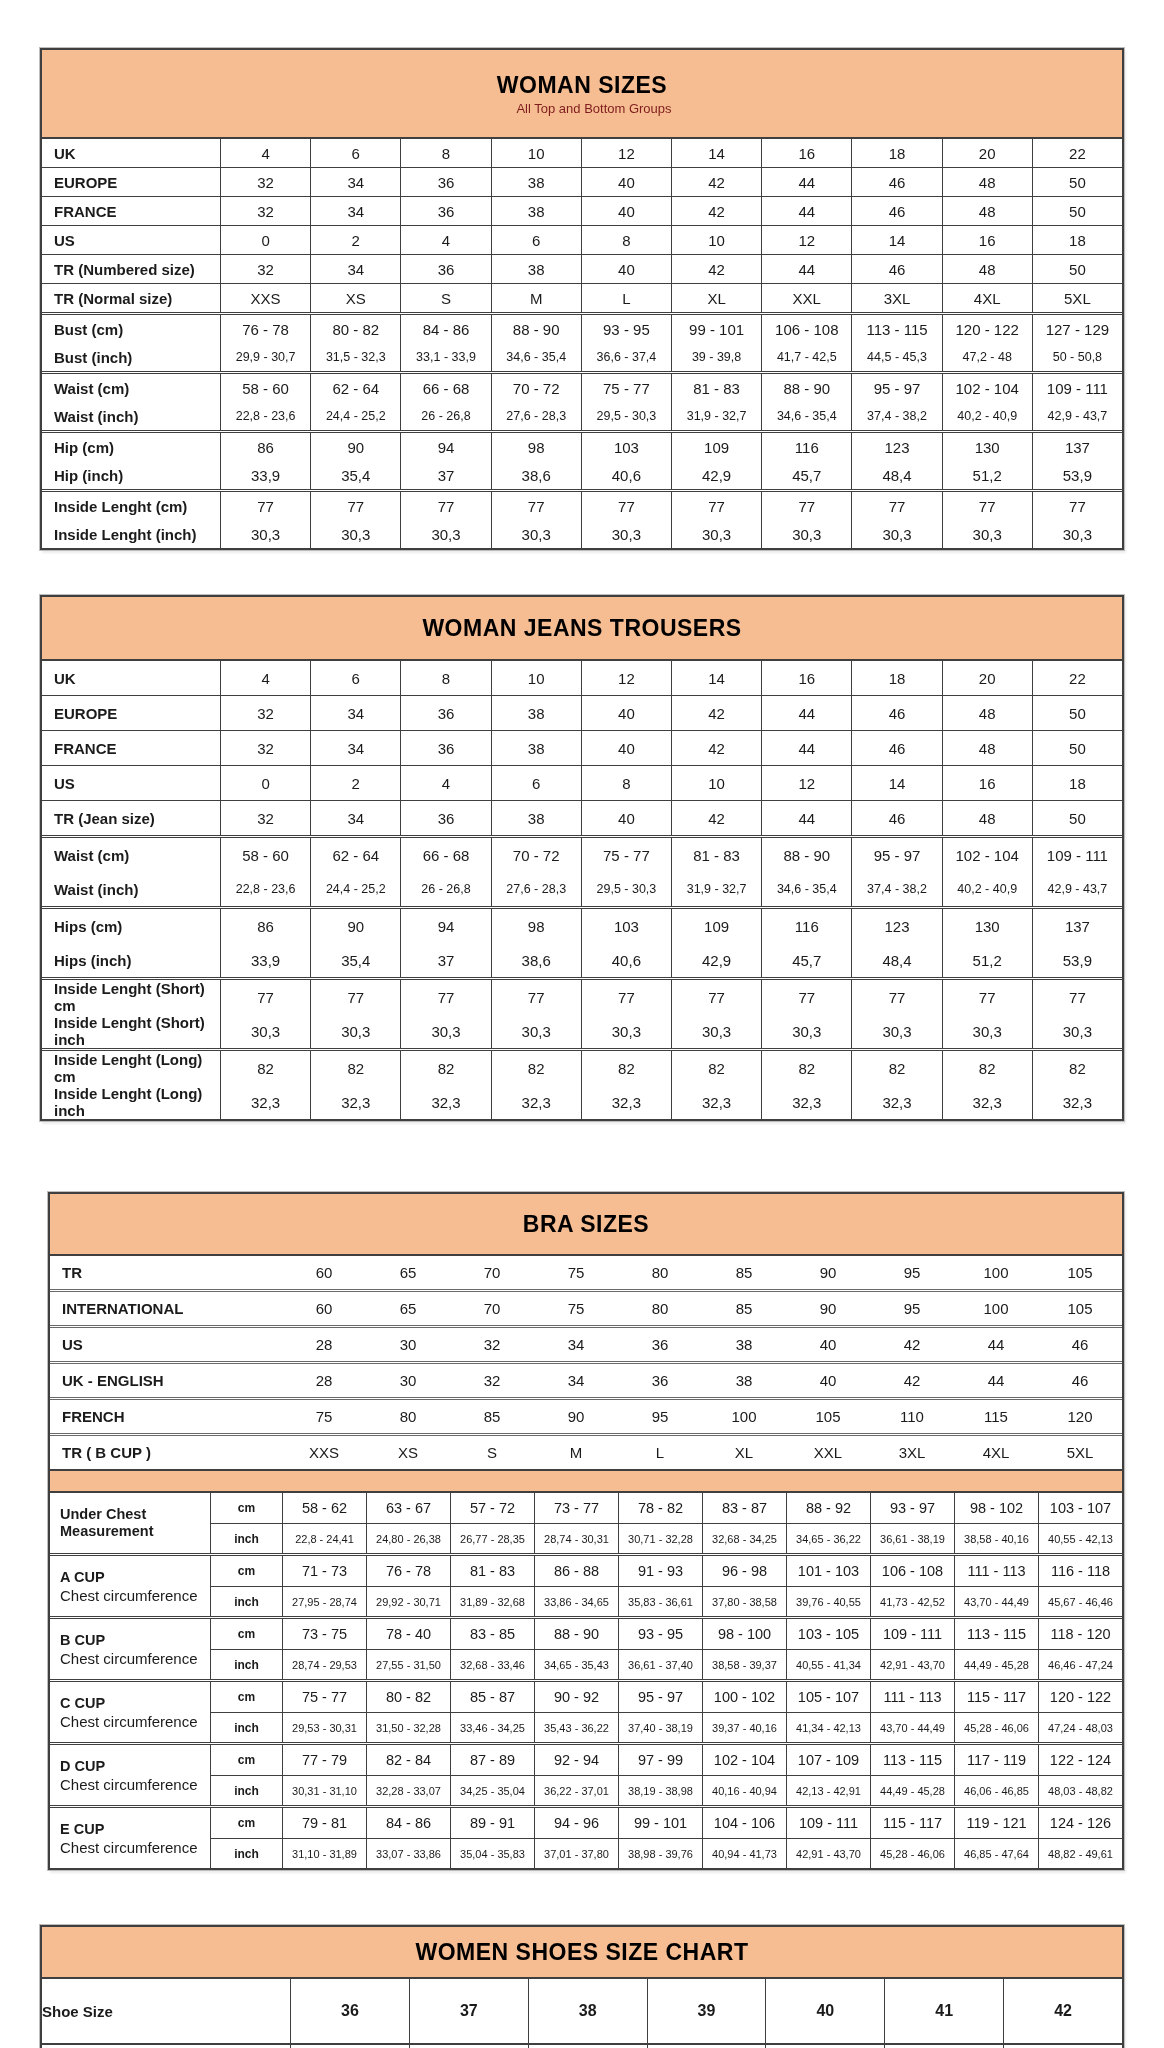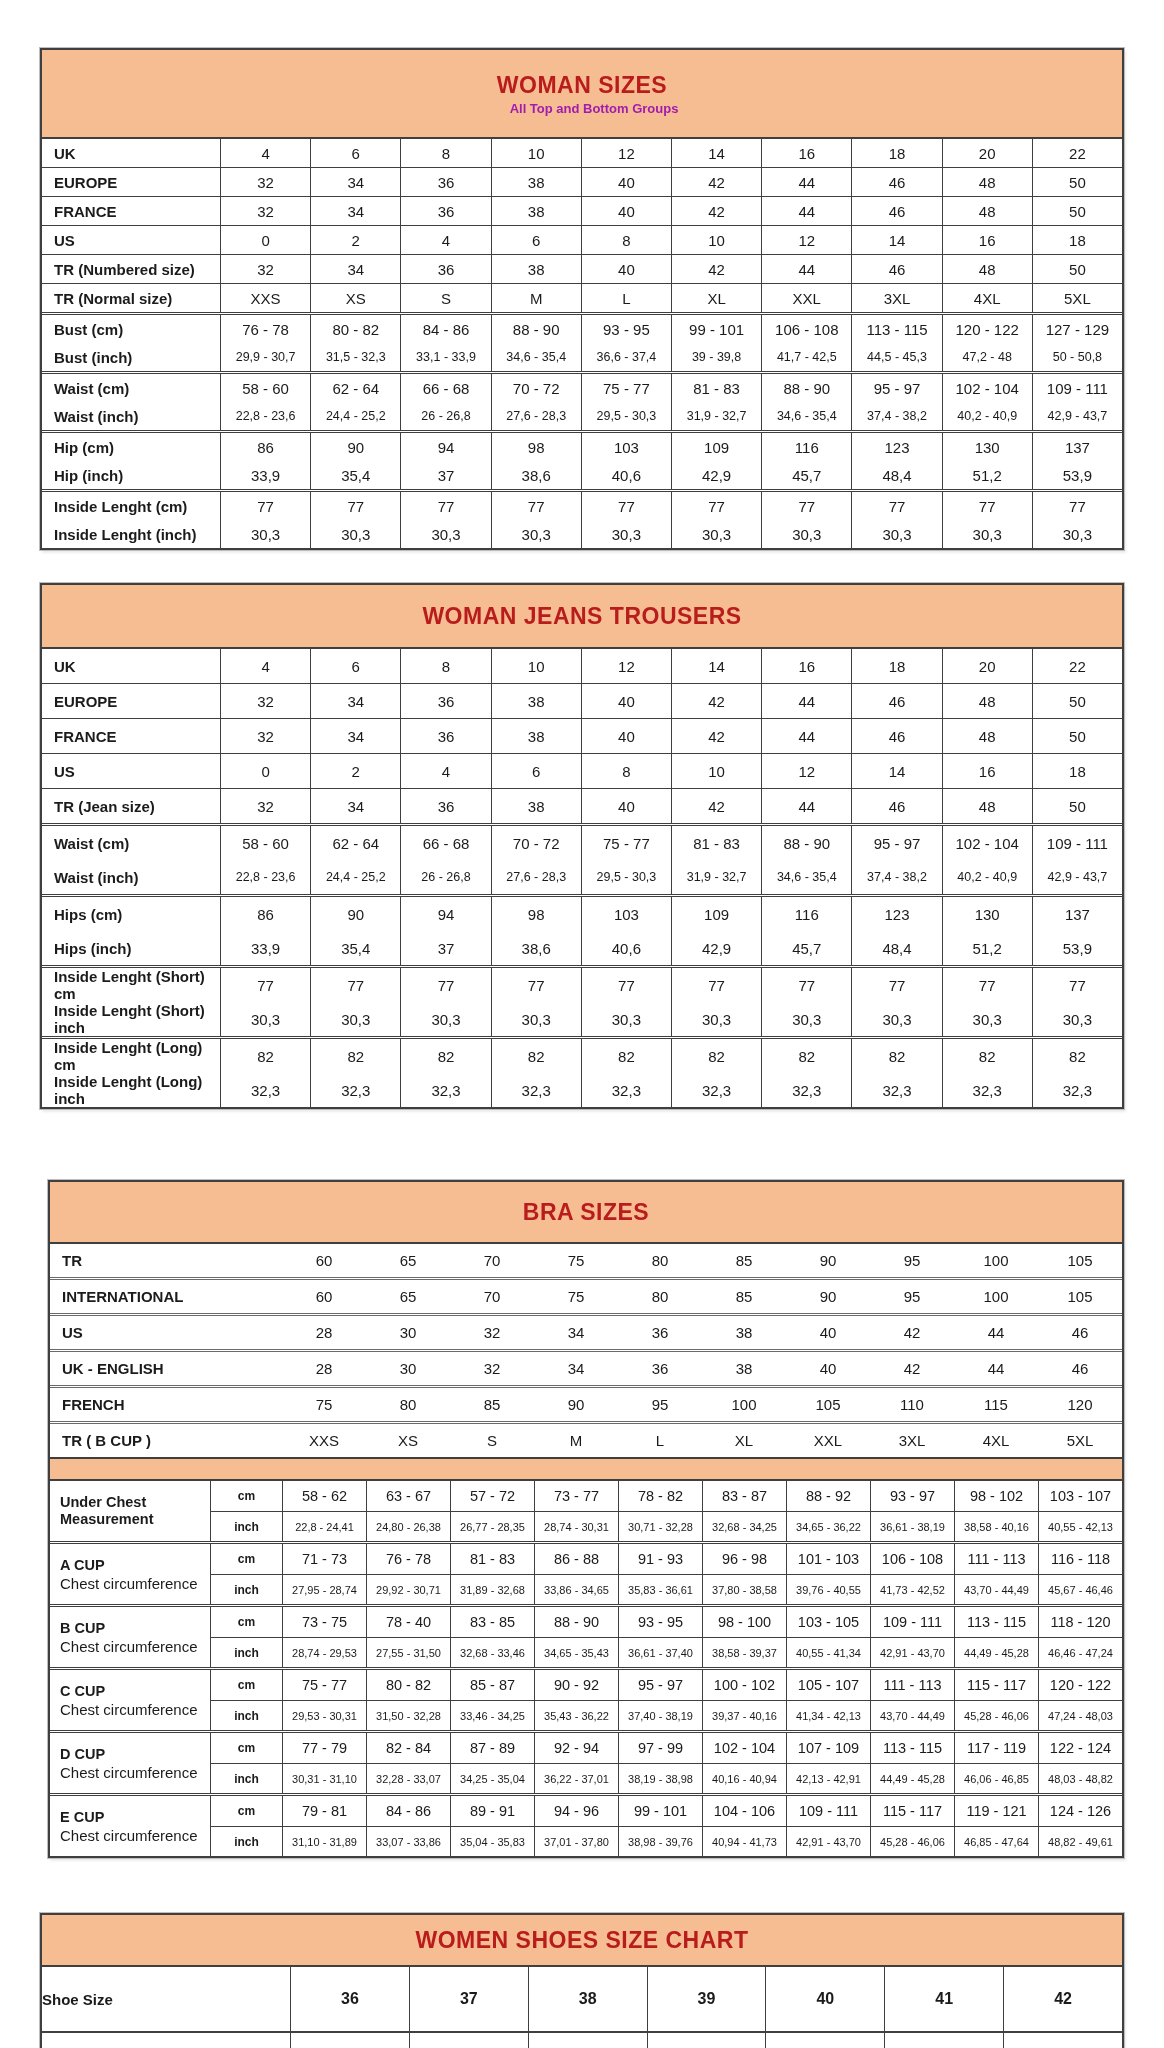--- a/index.html
+++ b/index.html
@@ -18,22 +18,22 @@
   .tbl{
     border:2px solid var(--bd);
     box-shadow:0 0 0 1px #bdbdbd, 2px 3px 2px rgba(0,0,0,0.08);
     background:#fff;
   }
   .thead{
     background:var(--peach);
     border-bottom:2px solid var(--bd);
     display:flex;flex-direction:column;align-items:center;justify-content:center;
   }
-  .t-title{font-weight:bold;font-size:23px;letter-spacing:0.5px;color:#b91c1c;}
-  .t-subtitle{font-weight:bold;font-size:13px;margin-top:2px;color:#a21caf;margin-left:24px;}
+  .t-title{font-weight:bold;font-size:23px;letter-spacing:0.5px;color:#000000;}
+  .t-subtitle{font-weight:normal;font-size:13px;margin-top:2px;color:#7f1d1d;margin-left:24px;}
   
   .grid-row{display:grid;grid-template-columns:178px repeat(10,1fr);align-items:stretch;}
   .t1 .grid-row{height:28px;}
   .t2 .grid-row{height:34px;}
   .grid-row.sep{border-top:1px solid var(--bd);}
   .grid-row.group-start{border-top:3px double var(--bd);}
   .cell{display:flex;align-items:center;justify-content:center;overflow:hidden;}
   .cell + .cell{border-left:1px solid var(--bd);}
   .cell.label{justify-content:flex-start;padding-left:12px;font-weight:bold;font-size:15px;}
   .cell.value{font-size:15px;}
@@ -58,21 +58,21 @@
   .shoes-row{display:grid;grid-template-columns:248px repeat(7,1fr);}
   .shoes-row.r1{height:64px;}
   .shoes-row.r2s{height:46px;border-top:2px solid var(--bd);}
   .shoes-row .s-cell{display:flex;align-items:center;justify-content:center;}
   .shoes-row .s-cell + .s-cell{border-left:1px solid var(--bd);}
   .shoes-row .s-label{justify-content:flex-start;padding-left:0;font-weight:bold;font-size:15px;}
   .shoes-row.r1 .s-value{font-weight:bold;font-size:16px;}
   .shoes-row.r2s .s-value{font-size:14px;}
   
   .mt1{margin-top:0;}
-  .mt2{margin-top:33px;}
+  .mt2{margin-top:45px;}
   .mt3{margin-top:71px;margin-left:8px;}
   .mt4{margin-top:55px;}
 </style>
 </head>
 <body>
 
 <div class="page">
 
   <section class="tbl t1 mt1">
     <header class="thead" style="height:87px;">

